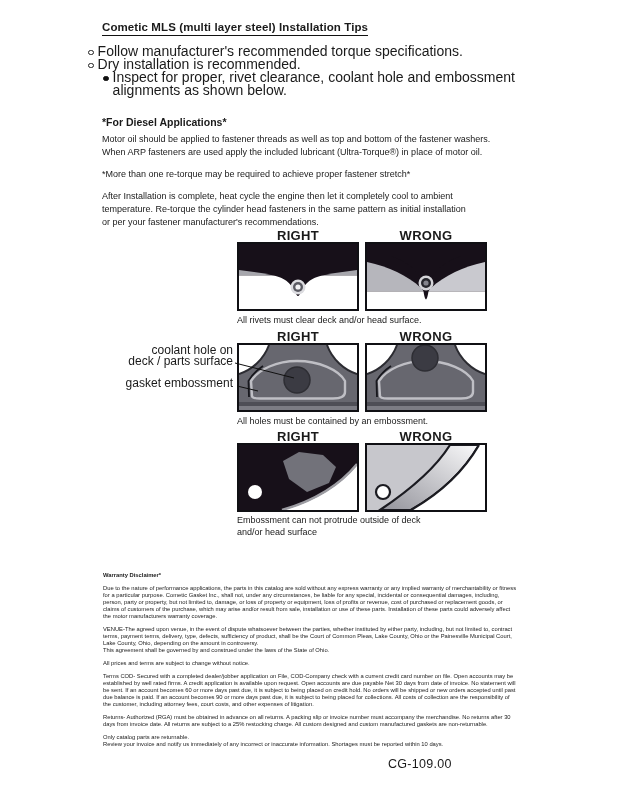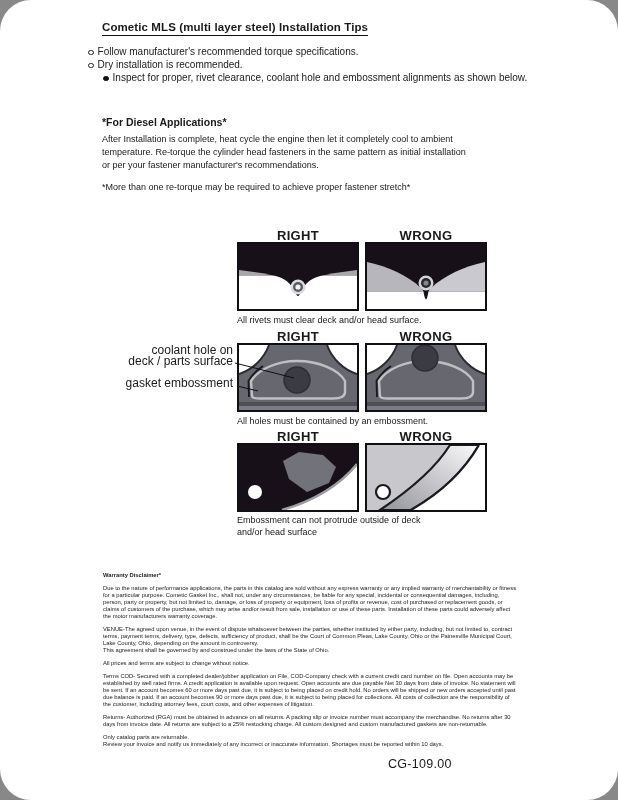--- a/index.html
+++ b/index.html
@@ -1,27 +1,26 @@
 <!DOCTYPE html>
 <html><head>
 <meta charset="utf-8">
 <style>
   html,body{margin:0;padding:0;background:#888;}
   .page{
     position:relative;width:618px;height:800px;background:#ffffff;
     font-family:"Liberation Sans", sans-serif;color:#1a1a1a;overflow:hidden;
     margin:0 auto;
-    border-radius:31px;
   }
   .abs{position:absolute;}
   
   .doc-title{left:102px;top:21px;font-size:11.5px;font-weight:bold;}
   .doc-title span{border-bottom:1.4px solid #111;padding-bottom:1.5px;letter-spacing:.1px;}
   
-  .bullets{left:88px;top:45px;width:452px;font-size:10px;line-height:13px;text-align:right;}
+  .bullets{left:88px;top:45px;width:452px;font-size:14px;line-height:13px;}
   .b-row{display:flex;align-items:flex-start;}
   .b-row.sub{margin-left:15px;}
   .mk{flex:0 0 auto;margin:4.5px 4px 0 0;width:3.6px;height:3.6px;border-radius:50%;}
   .mk.open{border:1px solid #222;}
   .mk.dot{background:#111;border:1px solid #111;}
   
   .diesel-h{left:102px;top:116px;font-size:10.5px;font-weight:bold;}
   .diesel-p{left:102px;top:133px;width:424px;font-size:9px;line-height:13px;}
   .pre{white-space:pre-line;}
   .diesel-p p{margin:0 0 9px 0;}
@@ -60,24 +59,26 @@
       <span>Dry installation is recommended.</span>
     </div>
     <div class="b-row sub">
       <span class="mk dot"></span>
       <span>Inspect for proper, rivet clearance, coolant hole and embossment alignments as shown below.</span>
     </div>
   </div>
 
   <div class="abs diesel-h">*For Diesel Applications*</div>
   <div class="abs diesel-p">
+    <p class="pre">Motor oil should be applied to fastener threads as well as top and bottom of the fastener washers.
+When ARP fasteners are used apply the included lubricant (Ultra-Torque®) in place of motor oil.</p>
+    <p class="pre">*More than one re-torque may be required to achieve proper fastener stretch*</p>
     <p class="pre">After Installation is complete, heat cycle the engine then let it completely cool to ambient
 temperature. Re-torque the cylinder head fasteners in the same pattern as initial installation
 or per your fastener manufacturer's recommendations.</p>
-    <p class="pre">*More than one re-torque may be required to achieve proper fastener stretch*</p>
   </div>
 
   <div class="abs dg-label colL" style="top:228px">RIGHT</div>
   <div class="abs dg-label colR" style="top:228px">WRONG</div>
 
   <div class="abs panel colL" style="top:242px">
     <svg viewBox="0 0 118 65" preserveAspectRatio="none">
       <rect width="118" height="65" fill="#171019"></rect>
       <polygon points="0,26 40,31.5 0,31.5" fill="#a6a6ac"></polygon>
       <polygon points="118,26 78,31.5 118,31.5" fill="#a6a6ac"></polygon>

